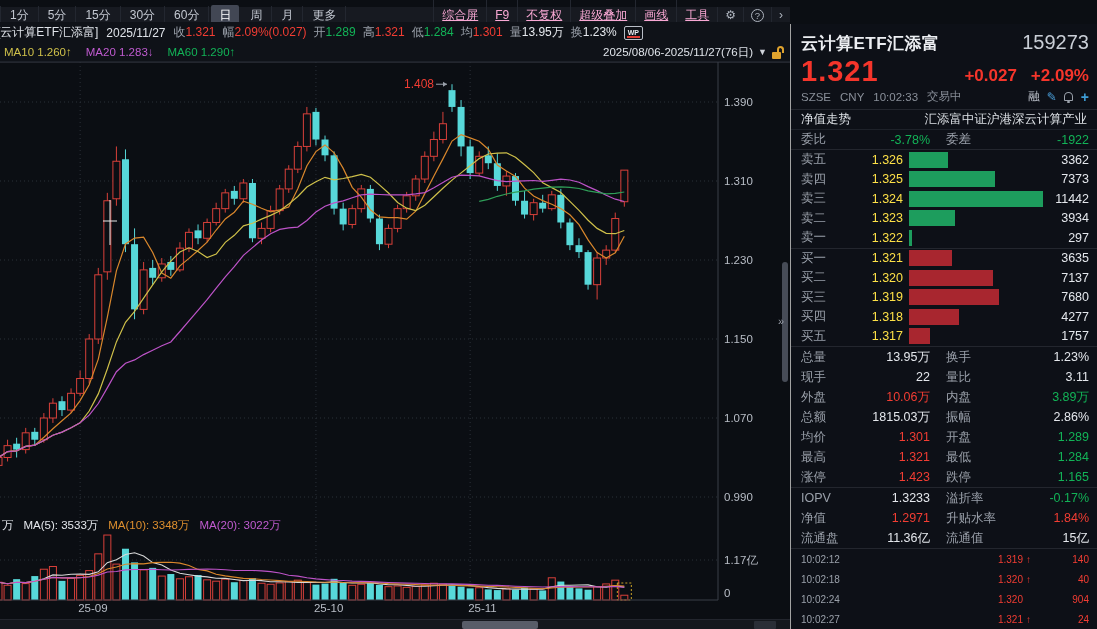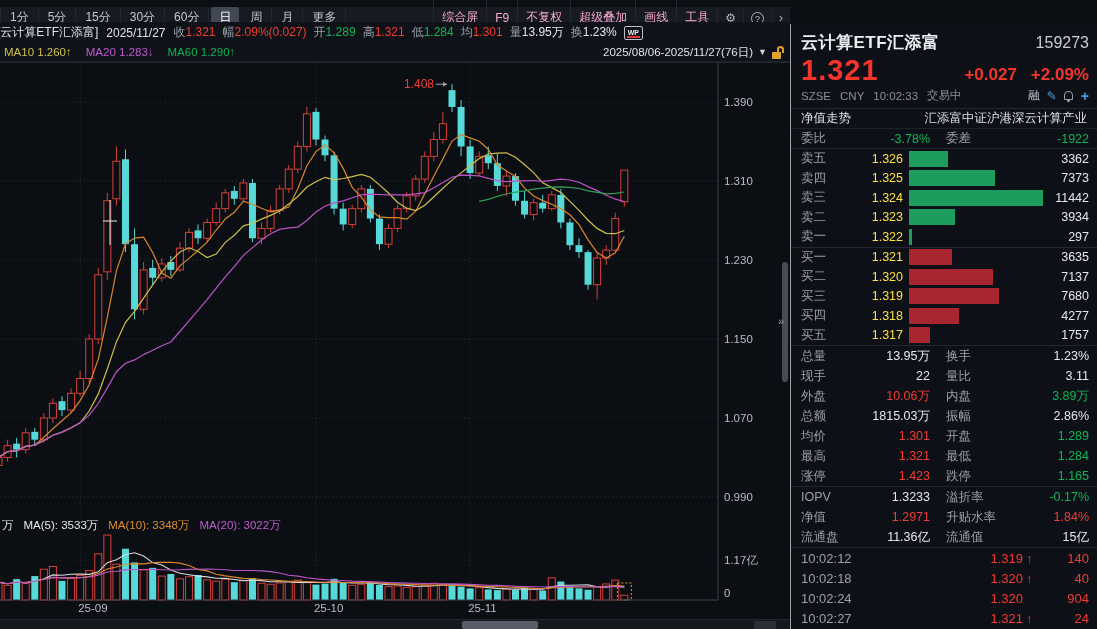--- a/index.html
+++ b/index.html
@@ -3,21 +3,21 @@
 <meta charset="utf-8">
 <style>
   * { margin:0; padding:0; box-sizing:border-box; }
   html,body { background:#000; }
   body { font-family:"Liberation Sans","DejaVu Sans",sans-serif; }
   .app { position:relative; width:1097px; height:629px; background:#0b0e13; color:#cfd3da; overflow:hidden; font-size:12px; }
 
   
   .chart-sec { position:absolute; left:0; top:0; width:790px; height:629px; }
   .tb { position:absolute; left:0; width:790px; display:flex; align-items:center; white-space:nowrap; }
-  .tb1 { top:7px; height:22px; background:#171a21; border-bottom:1px solid #0369a1; justify-content:space-between; }
+  .tb1 { top:7px; height:22px; background:#171a21; border-bottom:6px solid #0369a1; justify-content:space-between; }
   .tabs { display:flex; height:100%; align-items:center; }
   .tab { padding:1px 9px; color:#c3c8d1; border-right:1px solid #232730; cursor:default; }
   .tab:first-child { border-left:1px solid #232730; }
   .tab.sel { background:#424754; color:#fff; border-radius:2px; margin:0 2px; border:none; padding:2px 8px; }
   .tb1r { display:flex; align-items:center; height:100%; }
   .act { padding:14px 8px; color:#f9a8d4; border-left:1px solid #232730;text-decoration:underline; }
   .iconbtn { padding:1px 7px; color:#aeb4be; border-left:1px solid #232730; font-size:12px; }
   .helpcirc { display:inline-block; width:13px; height:13px; border:1px solid #aeb4be; border-radius:50%; text-align:center; line-height:12px; font-size:9.5px; }
   .tb2 { top:22px; height:21px; background:#0f1218; padding-left:2px; }
   .tb2 .sym { color:#dfe3e9; margin-left:-5px; margin-right:8px; }
@@ -43,21 +43,21 @@
   .hscroll { position:absolute; left:0; top:619px; width:790px; height:10px; background:#15181d; border-top:1px solid #23262e; }
   .hthumb { position:absolute; left:462px; top:1px; width:76px; height:8px; background:#585d68; border-radius:2px; }
   .hbtn { position:absolute; right:14px; top:1px; width:22px; height:8px; background:#2a2e36; border-radius:1px; }
   .split-handle { position:absolute; left:782px; top:262px; width:6px; height:120px; background:#474c57; border-radius:3px; z-index:4; }
   .split-arrow { position:absolute; left:778px; top:315px; color:#9aa0aa; font-size:11px; z-index:5; }
 
   
   .panel { position:absolute; left:790px; top:0; width:307px; height:619px; background:#0d1017; border-left:1px solid #a3a3a3;margin-top:24px; }
   .p-name-row { display:flex; justify-content:space-between; align-items:baseline; padding:7px 8px 0 10px; }
   .p-name { font-size:17px; font-weight:bold; color:#eceef2; letter-spacing:.5px; }
-  .p-code { font-size:16px; color:#c9ced6; }
+  .p-code { font-size:20px; color:#c9ced6; }
   .p-price-row { display:flex; align-items:baseline; padding:0 8px 0 10px; height:33px; }
   .p-price { font-size:29px; font-weight:bold; color:#f5352b; letter-spacing:1px; flex:1; }
   .p-chg,.p-pct { font-size:17px; font-weight:bold; color:#f5352b; margin-left:14px; }
   .p-sub-row { display:flex; align-items:center; padding:0 8px 4px 10px; height:22px; border-bottom:1px solid #23262e; font-size:11.5px; color:#8a909a; }
   .p-sub-row .sp { margin-right:9px; }
   .p-sub-row .grow { flex:1; }
   .rong { color:#c3c8d1; margin-right:7px; }
   .pencil { color:#4aa0dc; font-size:12px; margin-right:7px; }
   .bell { position:relative; display:inline-block; width:9px; height:9px; border:1.5px solid #9aa0aa; border-radius:5px 5px 1px 1px; margin-right:8px; }
   .bell:after { content:""; position:absolute; left:2px; bottom:-3px; width:3px; height:2px; background:#9aa0aa; border-radius:1px; }
@@ -69,21 +69,21 @@
   .sr .v1 { flex:1; text-align:right; }
   .sr .k2 { width:62px; margin-left:16px; color:#9aa0aa; }
   .sr .v2 { flex:1; text-align:right; }
   .ob { display:flex; align-items:center; height:19.5px; padding:0 8px 0 10px; font-size:12.5px; }
   .ob .lbl { width:40px; color:#9aa0aa; }
   .ob .prc { width:62px; text-align:right; color:#fde047; }
   .ob .barw { flex:1; height:16px; margin-left:6px; position:relative; }
   .ob .bar { position:absolute; left:0; top:0; bottom:0; }
   .ob .vol { width:46px; text-align:right; color:#e4e7ec; }
   .sep { border-bottom:1px solid #23262e; }
-  .tick { display:flex; align-items:center; height:20px; padding:0 8px 0 10px; font-size:13px; }
+  .tick { display:flex; align-items:center; height:20px; padding:0 8px 0 10px; font-size:10px; }
   .tick .t { width:66px; color:#9aa0aa; }
   .tick .p { flex:1; text-align:right; }
   .tick .ar { width:14px; text-align:left; padding-left:3px; font-weight:bold; }
   .tick .v { width:52px; text-align:right; }
   .p-scroll { position:absolute; left:0; bottom:0; width:307px; height:10px; background:#11141a; }
   .p-thumb { position:absolute; left:7px; top:2px; width:58px; height:7px; background:#4a4f59; border-radius:2px; }
 
   .c-red { color:#f23d33; } .c-green { color:#12b357; } .c-white { color:#e4e7ec; }
   .c-yellow { color:#cfc04a; } .c-magenta { color:#c05bd0; } .c-orange { color:#de8f2e; }
 </style>

